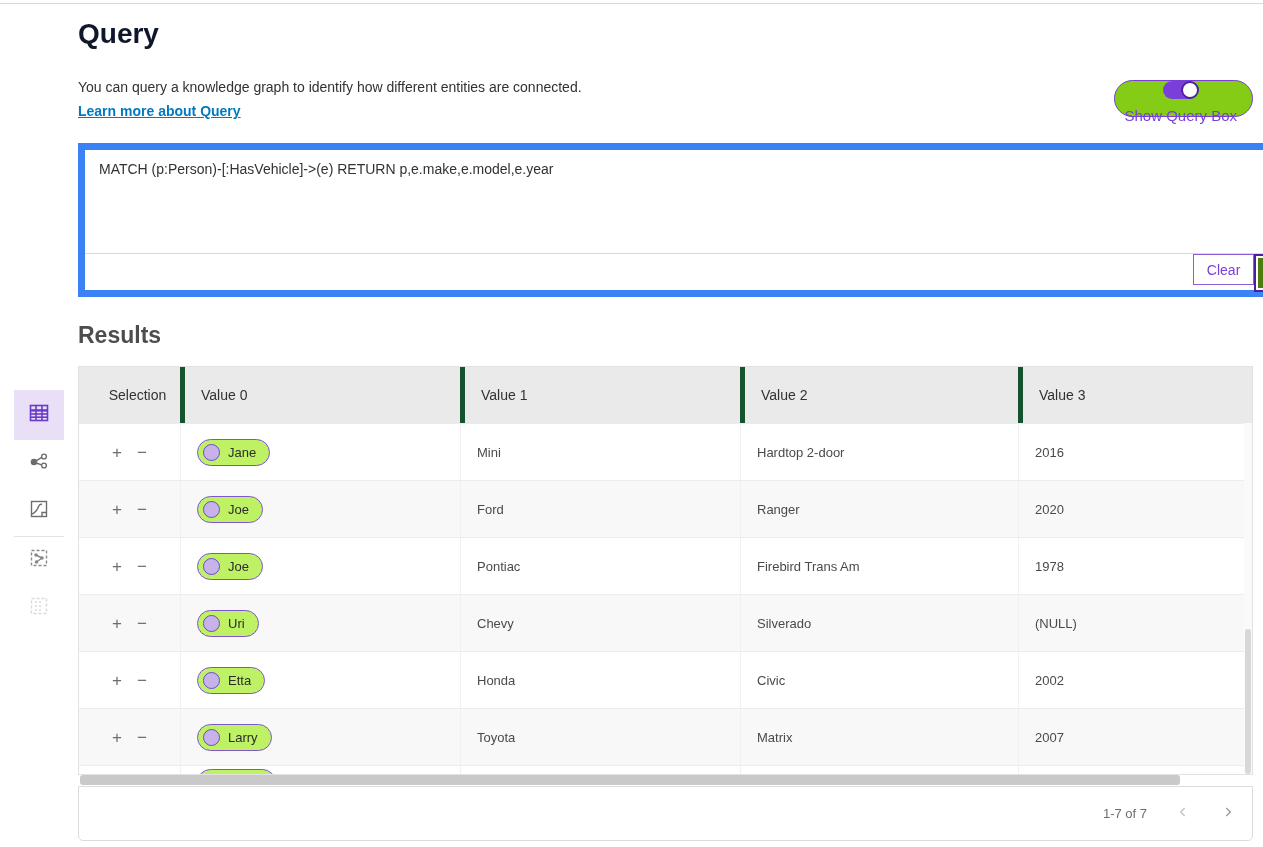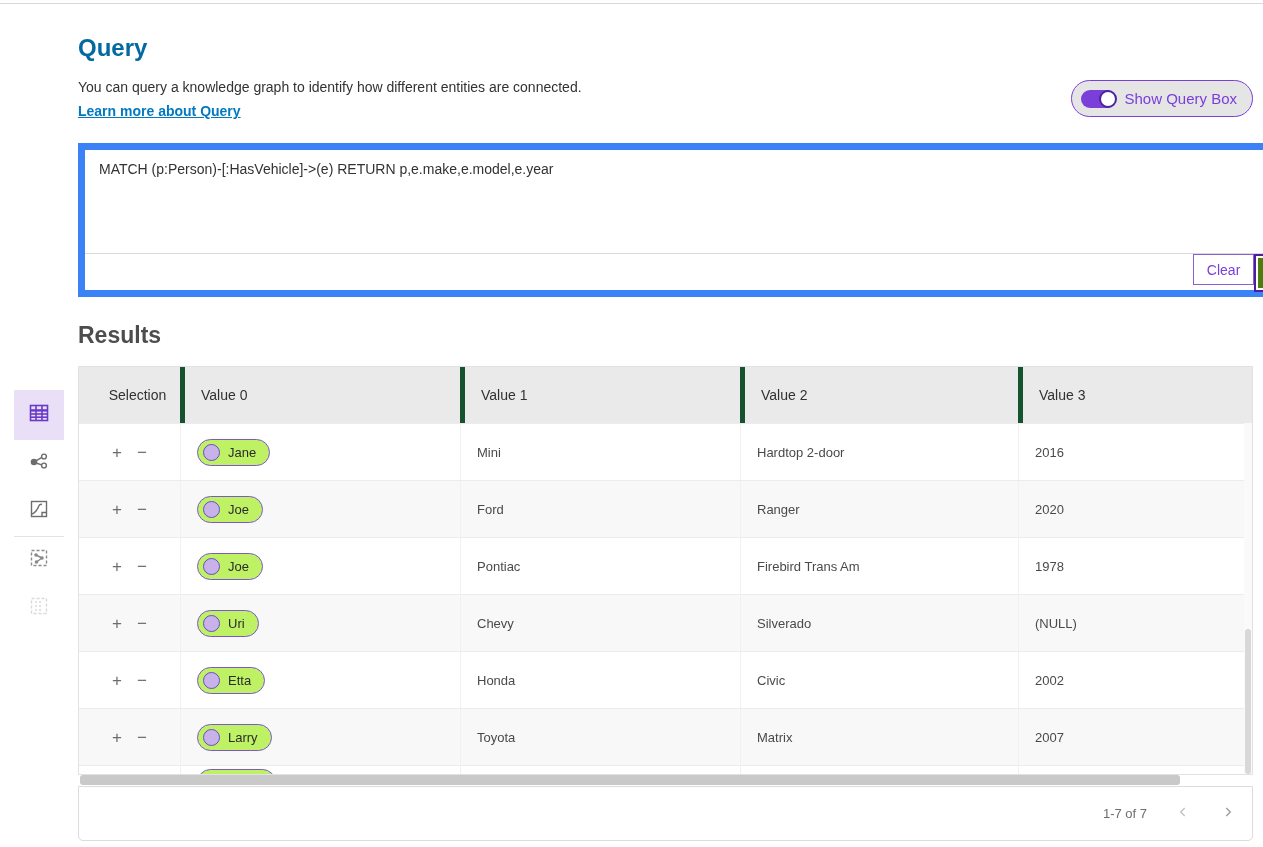--- a/index.html
+++ b/index.html
@@ -5,29 +5,29 @@
   * { margin:0; padding:0; box-sizing:border-box; }
   html,body { background:#fff; }
   body {
     width:1263px; height:847px; position:relative; overflow:hidden;
     font-family:"Liberation Sans", sans-serif; color:#323232;
   }
   .top-rule { position:absolute; top:3px; left:0; width:1263px; height:1px; background:#d8d8d8; }
 
   .main { position:absolute; left:78px; top:0; width:1175px; height:847px; }
 
-  .page-title { position:absolute; top:34px; left:0; font-size:24px; font-weight:700; color:#0369a1; }
+  .page-title { position:absolute; top:18px; left:0; font-size:28px; font-weight:700; color:#0f172a; }
   .page-desc  { position:absolute; top:79px; left:0; font-size:14px; color:#323232; }
   .learn-link { position:absolute; top:103px; left:0; font-size:14px; font-weight:700;
                 color:#0079c1; text-decoration:underline; cursor:pointer; }
 
   
   .toggle-pill { position:absolute; top:80px; right:0; height:37px; border:1px solid #7a3fd9;
-                 border-radius:19px; background:#e5e5e5; display:flex; align-items:center;
-                 gap:8px; padding:0 15px 0 9px; cursor:pointer; }
+                 border-radius:19px; background:#84cc16; display:flex; align-items:center;
+                 gap:8px; padding:0 15px 0 9px; cursor:pointer;flex-direction:column; }
   .switch { width:35px; height:18px; border-radius:10px; background:#7a3fd9; position:relative; flex:none; }
   .knob { position:absolute; top:0; right:-1px; width:18px; height:18px; border-radius:50%;
           background:#fff; border:2px solid #4d21a5; }
   .toggle-label { font-size:15px; color:#7a3fd9; }
 
   
   .query-box { position:absolute; top:143px; left:0; width:1253px; height:154px;
                border:7px solid #3b82f6; background:#fff; }
   .query-input { position:relative; height:104px; border-bottom:1px solid #d9d9d9;
                  padding:11px 14px; font-size:14px; color:#323232; white-space:pre-wrap;

